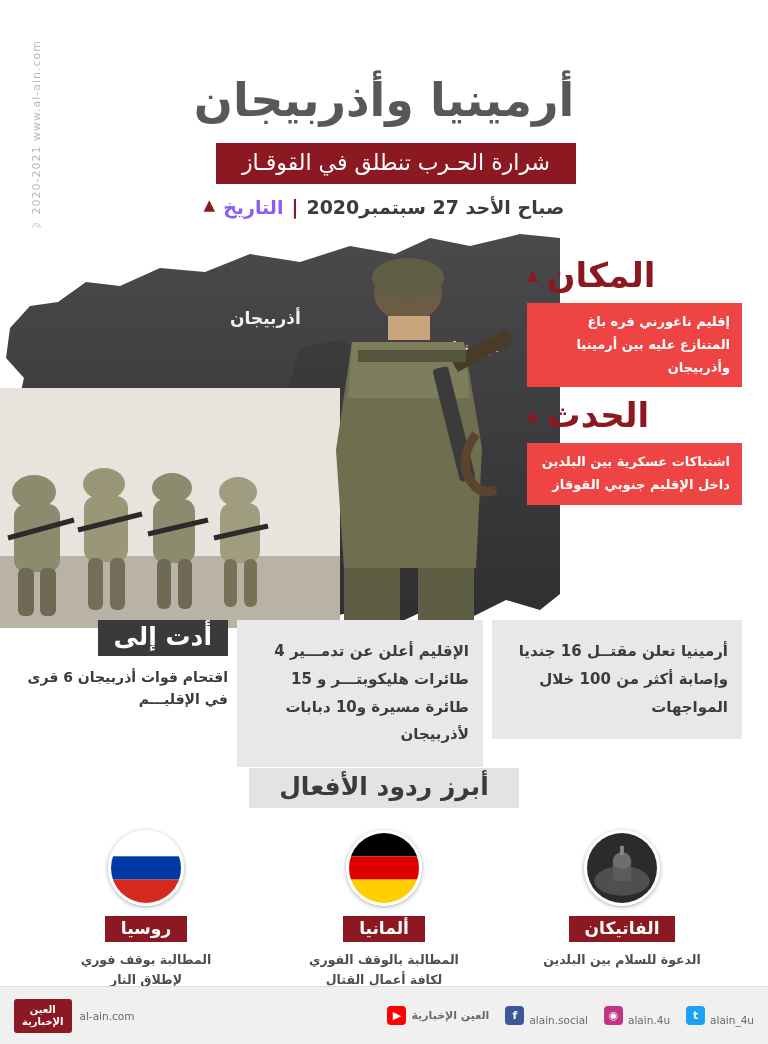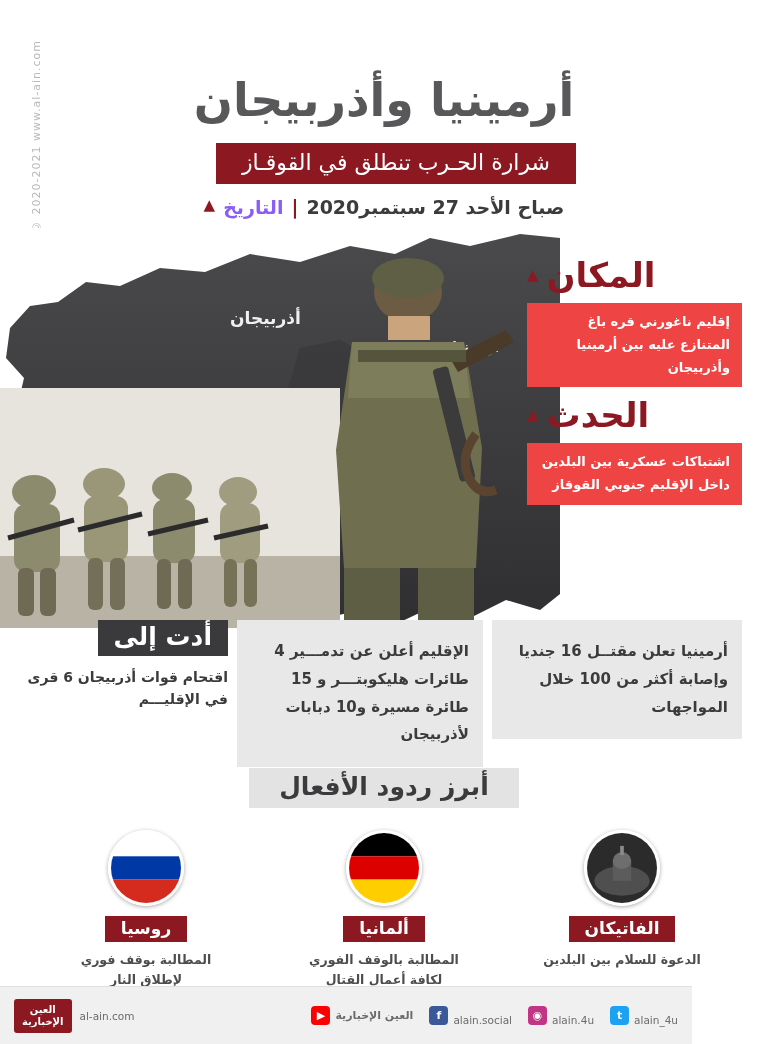--- a/index.html
+++ b/index.html
@@ -228,21 +228,21 @@
     font-size: 12.5px;
     color: #4d4d4f;
     line-height: 1.6;
     font-weight: bold;
   }
 
   
   .footer {
     position: absolute;
     bottom: 0; left: 0;
-    width: 692px; height: 58px;
+    width: 768px; height: 58px;
     background: #f0f0f0;
     border-top: 1px solid #e0e0e0;
     display: flex;
     align-items: center;
     padding: 0 14px;
     flex-direction: row-reverse;
     justify-content: space-between;
   }
   .social {
     display: flex;

